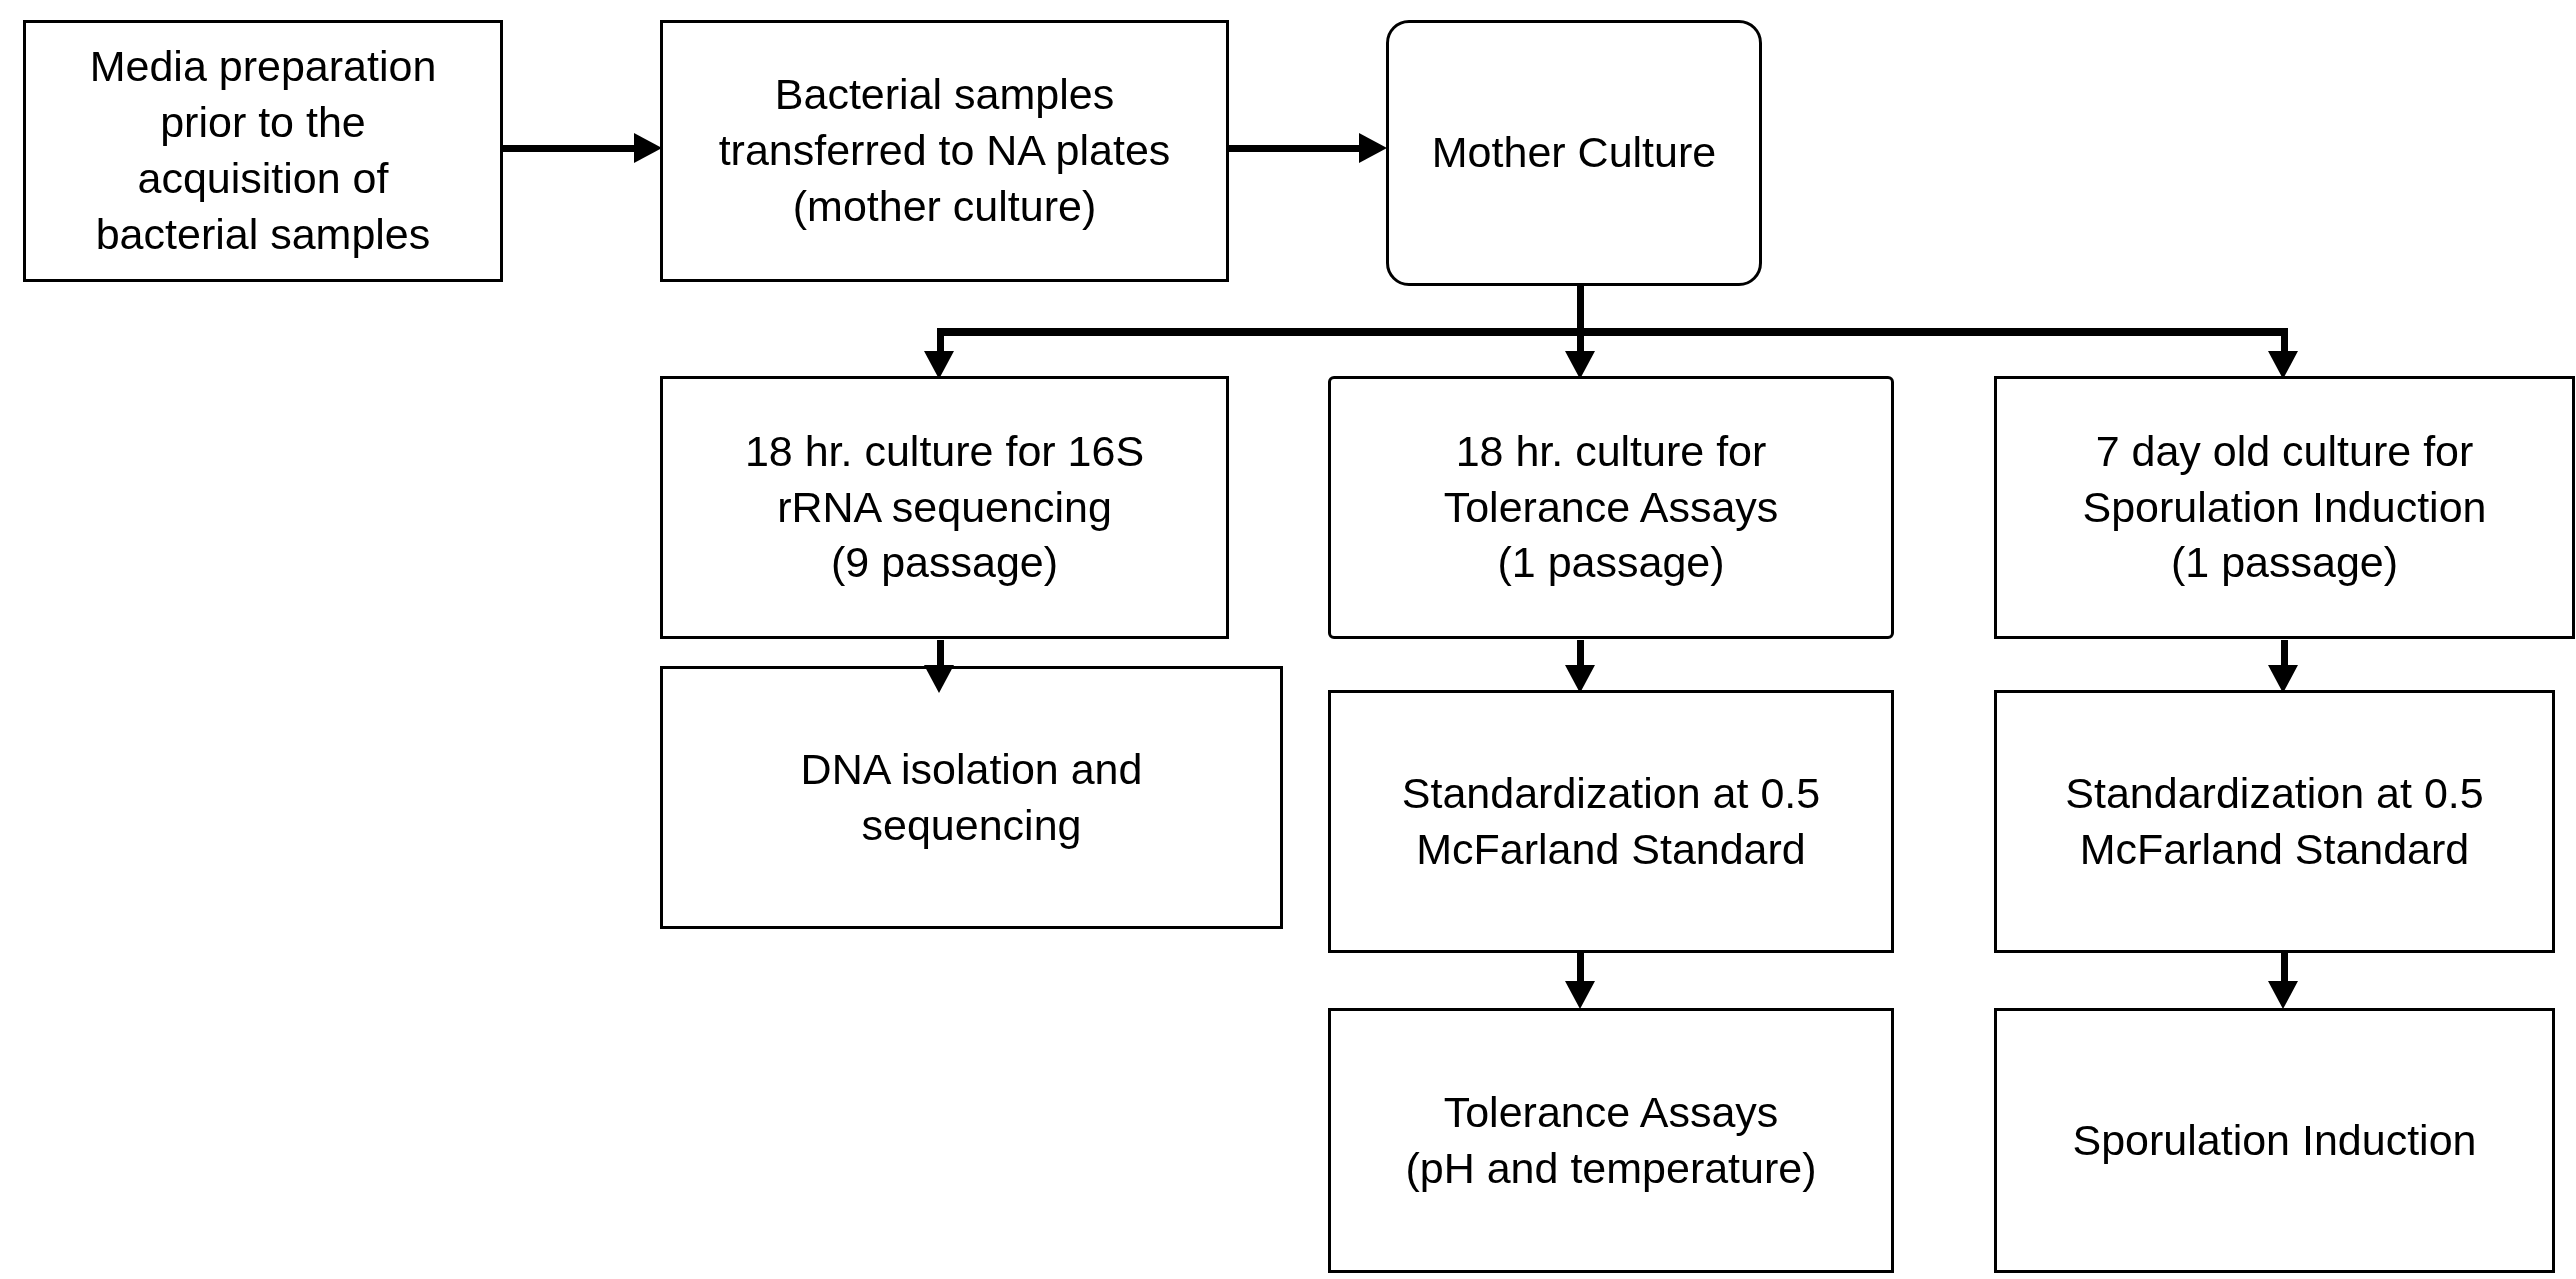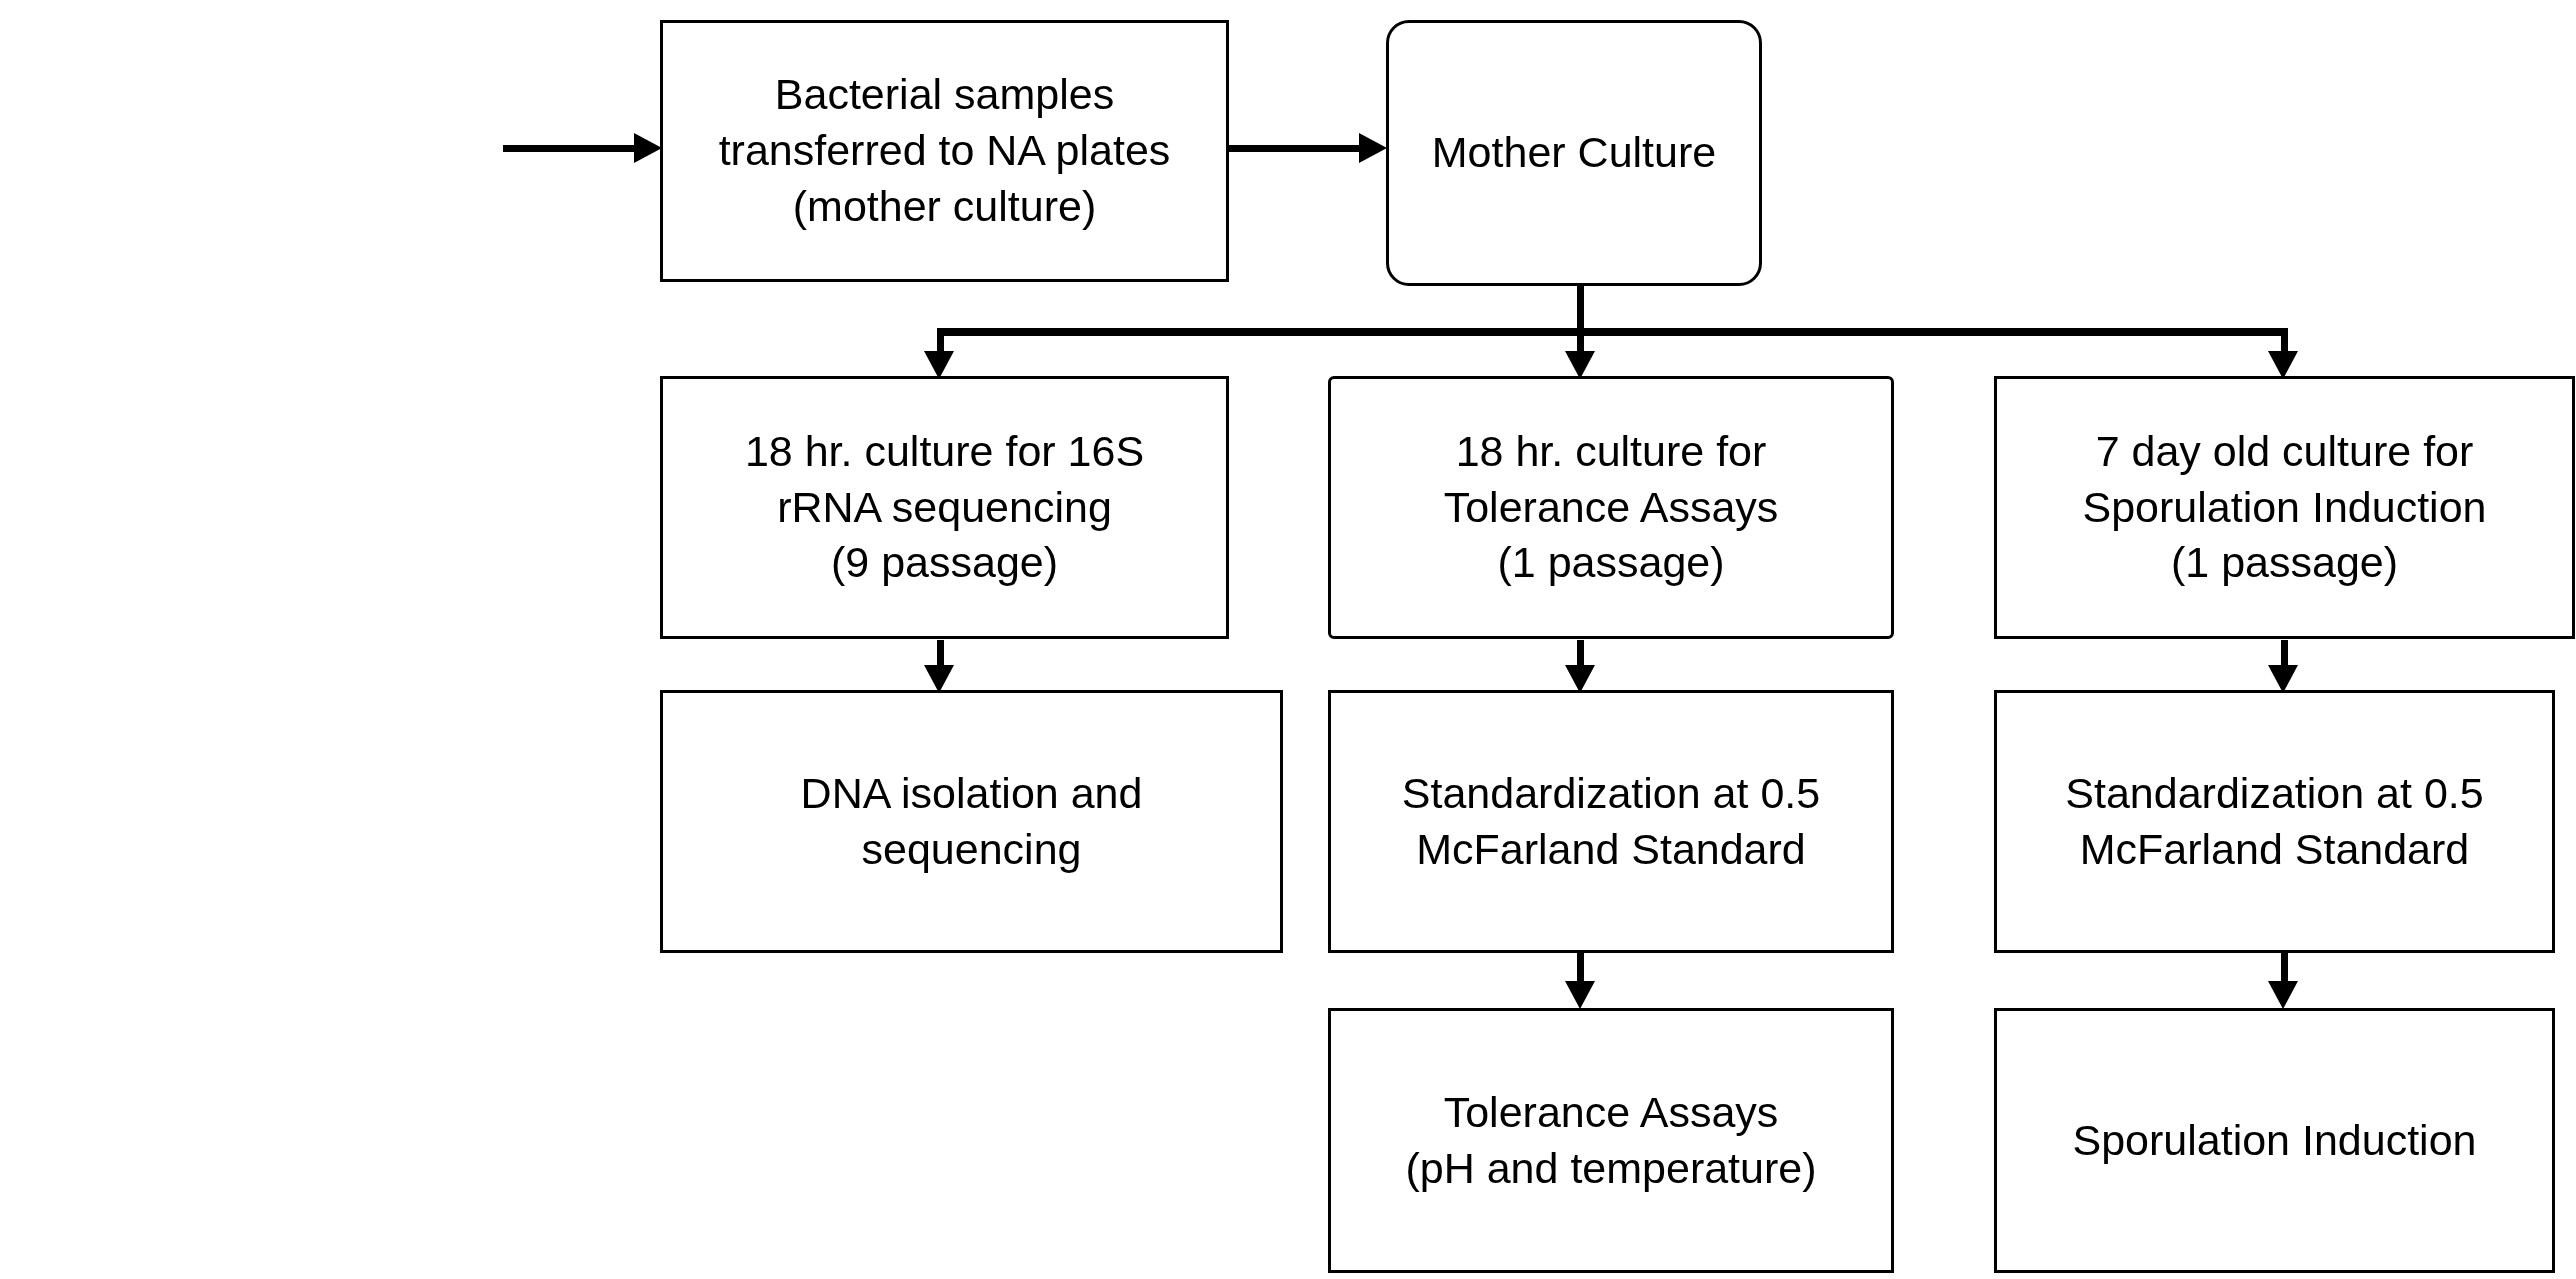--- a/index.html
+++ b/index.html
@@ -60,20 +60,26 @@
     border-left: 15.6px solid transparent;
     border-right: 15.6px solid transparent;
     border-top: 28px solid #000000;
   }
 </style>
 </head>
 <body>
 
 <div id="canvas">
 
+  <div class="box" style="left:23px; top:20px; width:480px; height:262px;">
+    <span class="label">Media preparation
+prior to the
+acquisition of
+bacterial samples</span>
+  </div>
 
   <div class="box" style="left:660px; top:20px; width:569px; height:262px;">
     <span class="label">Bacterial samples
 transferred to NA plates
 (mother culture)</span>
   </div>
 
   <div class="box" style="left:1386px; top:20px; width:376px; height:266px;border-radius:23px;">
     <span class="label">Mother Culture</span>
   </div>
@@ -89,21 +95,21 @@
 Tolerance Assays
 (1 passage)</span>
   </div>
 
   <div class="box" style="left:1994px; top:376px; width:581px; height:263px;">
     <span class="label">7 day old culture for
 Sporulation Induction
 (1 passage)</span>
   </div>
 
-  <div class="box" style="left:660px; top:690px; width:623px; height:263px;">
+  <div class="box" style="left:660px; top:666px; width:623px; height:263px;">
     <span class="label">DNA isolation and
 sequencing</span>
   </div>
 
   <div class="box" style="left:1328px; top:690px; width:566px; height:263px;">
     <span class="label">Standardization at 0.5
 McFarland Standard</span>
   </div>
 
   <div class="box" style="left:1994px; top:690px; width:561px; height:263px;">

